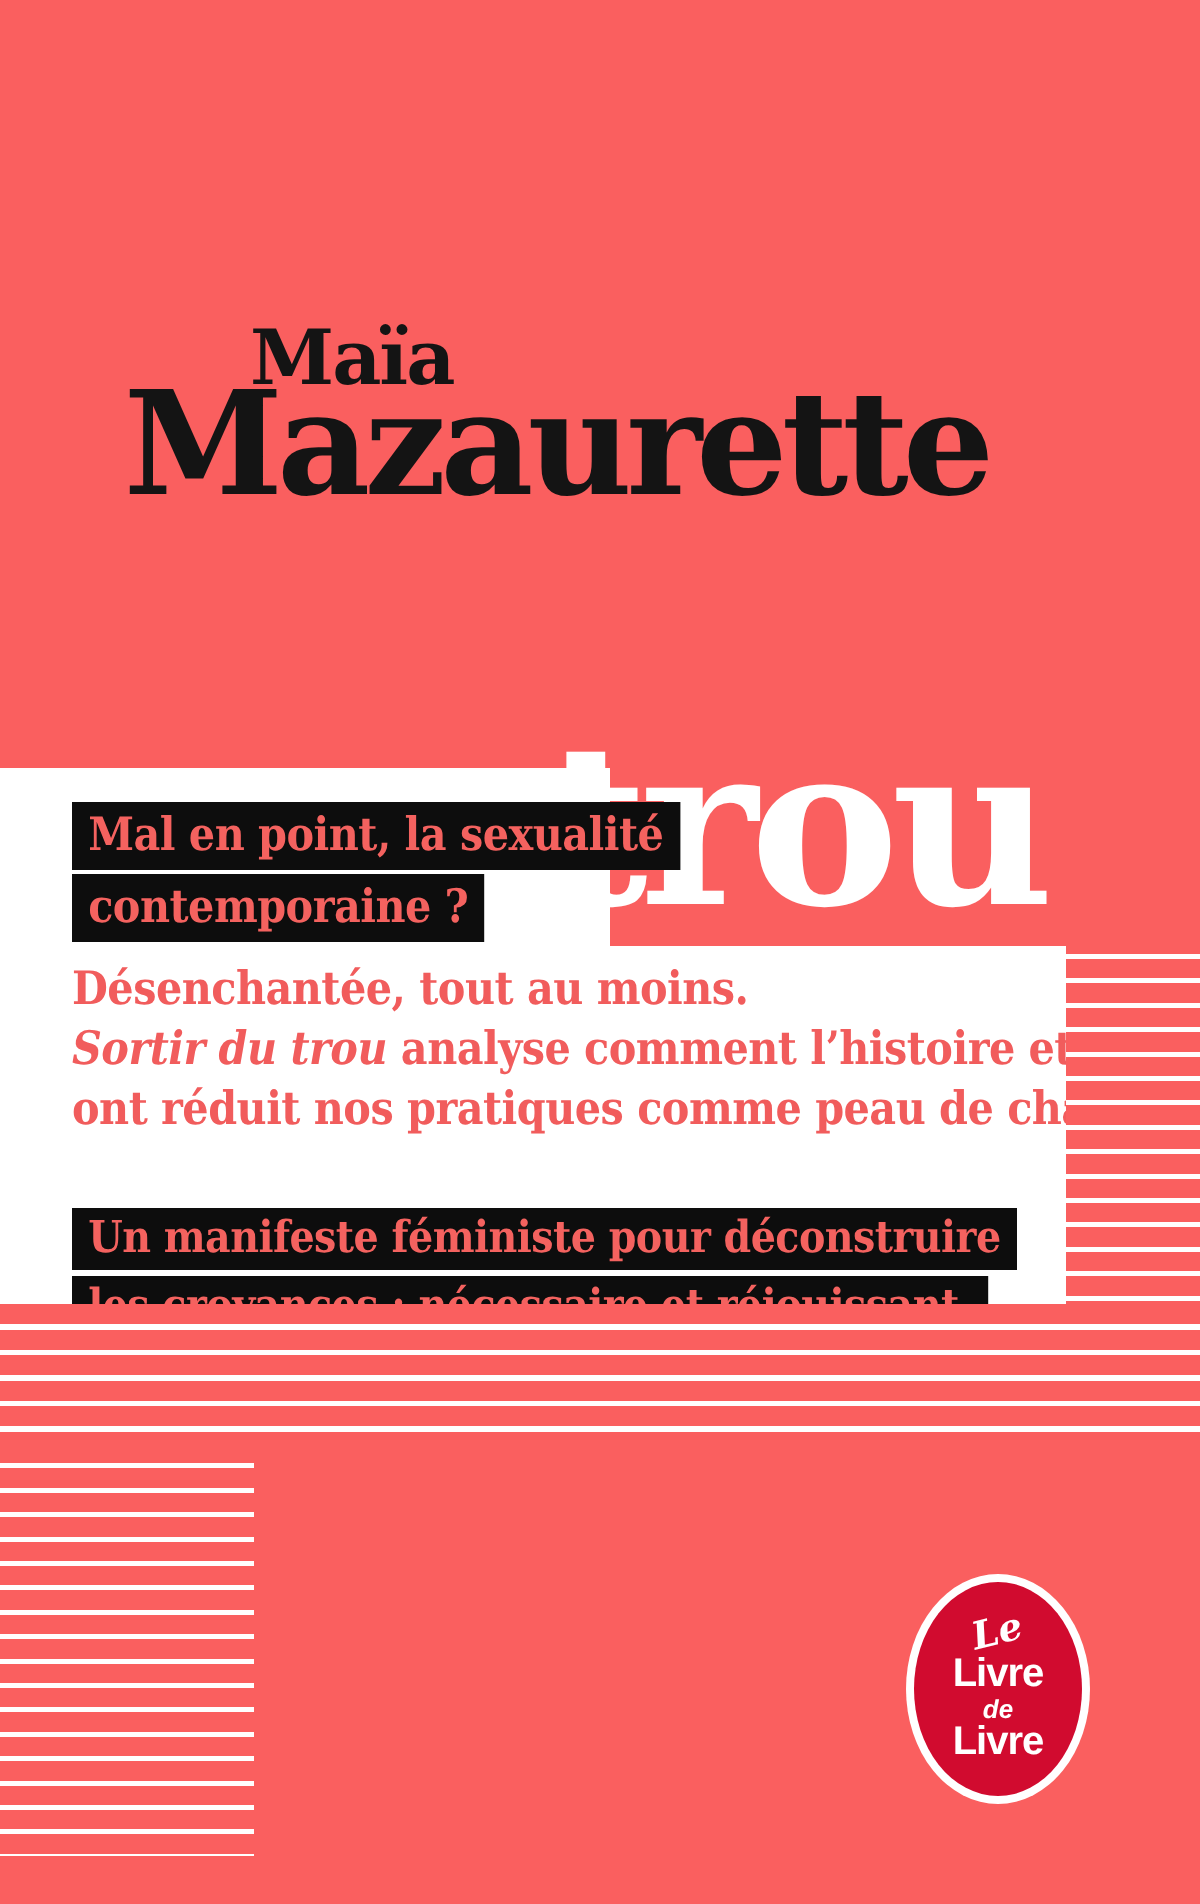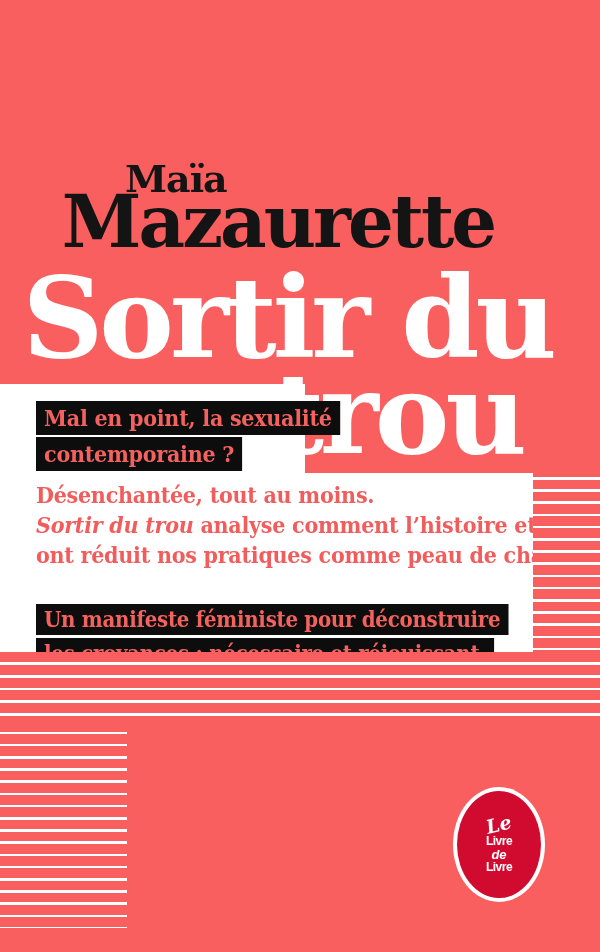--- a/index.html
+++ b/index.html
@@ -87,36 +87,35 @@
     display:flex;flex-direction:column;align-items:center;justify-content:center;
     color:#ffffff;
   }
   .logo-le{
     font-family:"DejaVu Serif",serif;font-style:italic;font-weight:700;
     font-size:19px;line-height:1;transform:rotate(-14deg);
     margin-bottom:1px;
   }
   .logo-livre,.logo-poche{
     font-family:"Liberation Sans","DejaVu Sans",sans-serif;
-    font-weight:700;font-size:12px;line-height:1.05;letter-spacing:-0.5px;
+    font-weight:700;font-size:20px;line-height:1.05;letter-spacing:-0.5px;
   }
   .logo-de{
     font-family:"Liberation Sans","DejaVu Sans",sans-serif;
     font-weight:700;font-size:13px;line-height:1.05;font-style:italic;
   }
 </style>
 </head>
 <body>
 
 <div class="cover">
 
   <div class="author-first">Maïa</div>
   <div class="author-last">Mazaurette</div>
 
-  <div class="title-line1">Sortir du</div>
 
   <div class="panel"></div>
 
   <div class="title2-box"></div>
   <div class="title-line2">trou</div>
 
   <div class="panel-content">
     <div class="hl-group">
       <span class="hl-line">Mal en point, la sexualité</span><br>
       <span class="hl-line">contemporaine ?</span>

